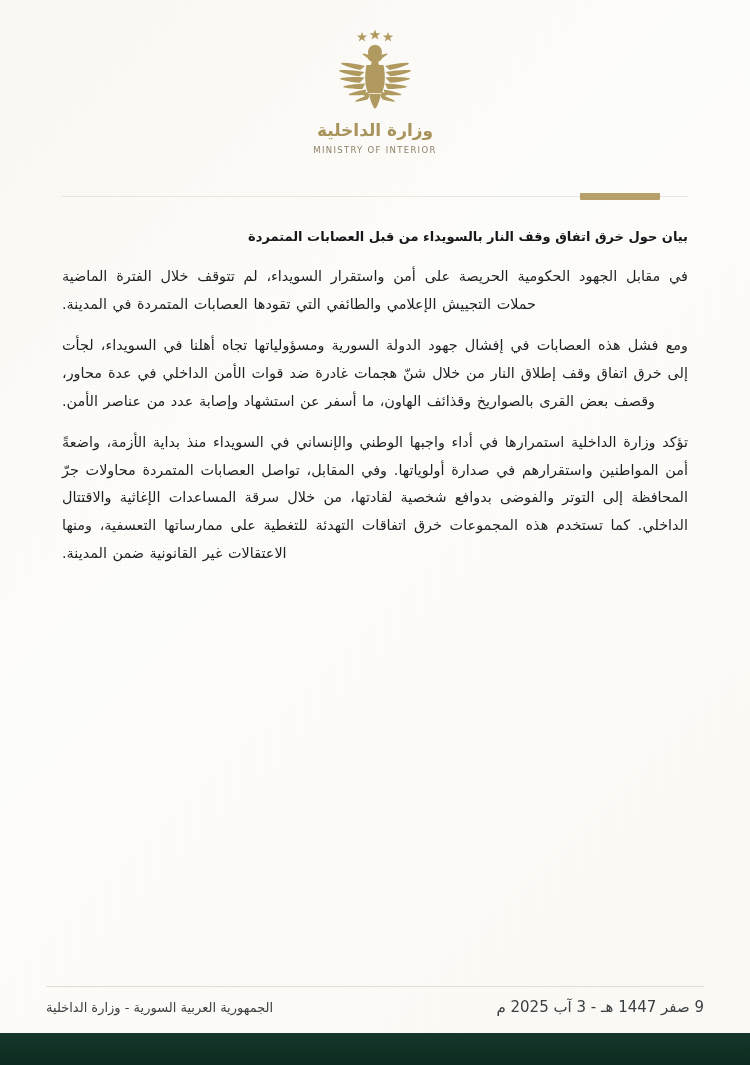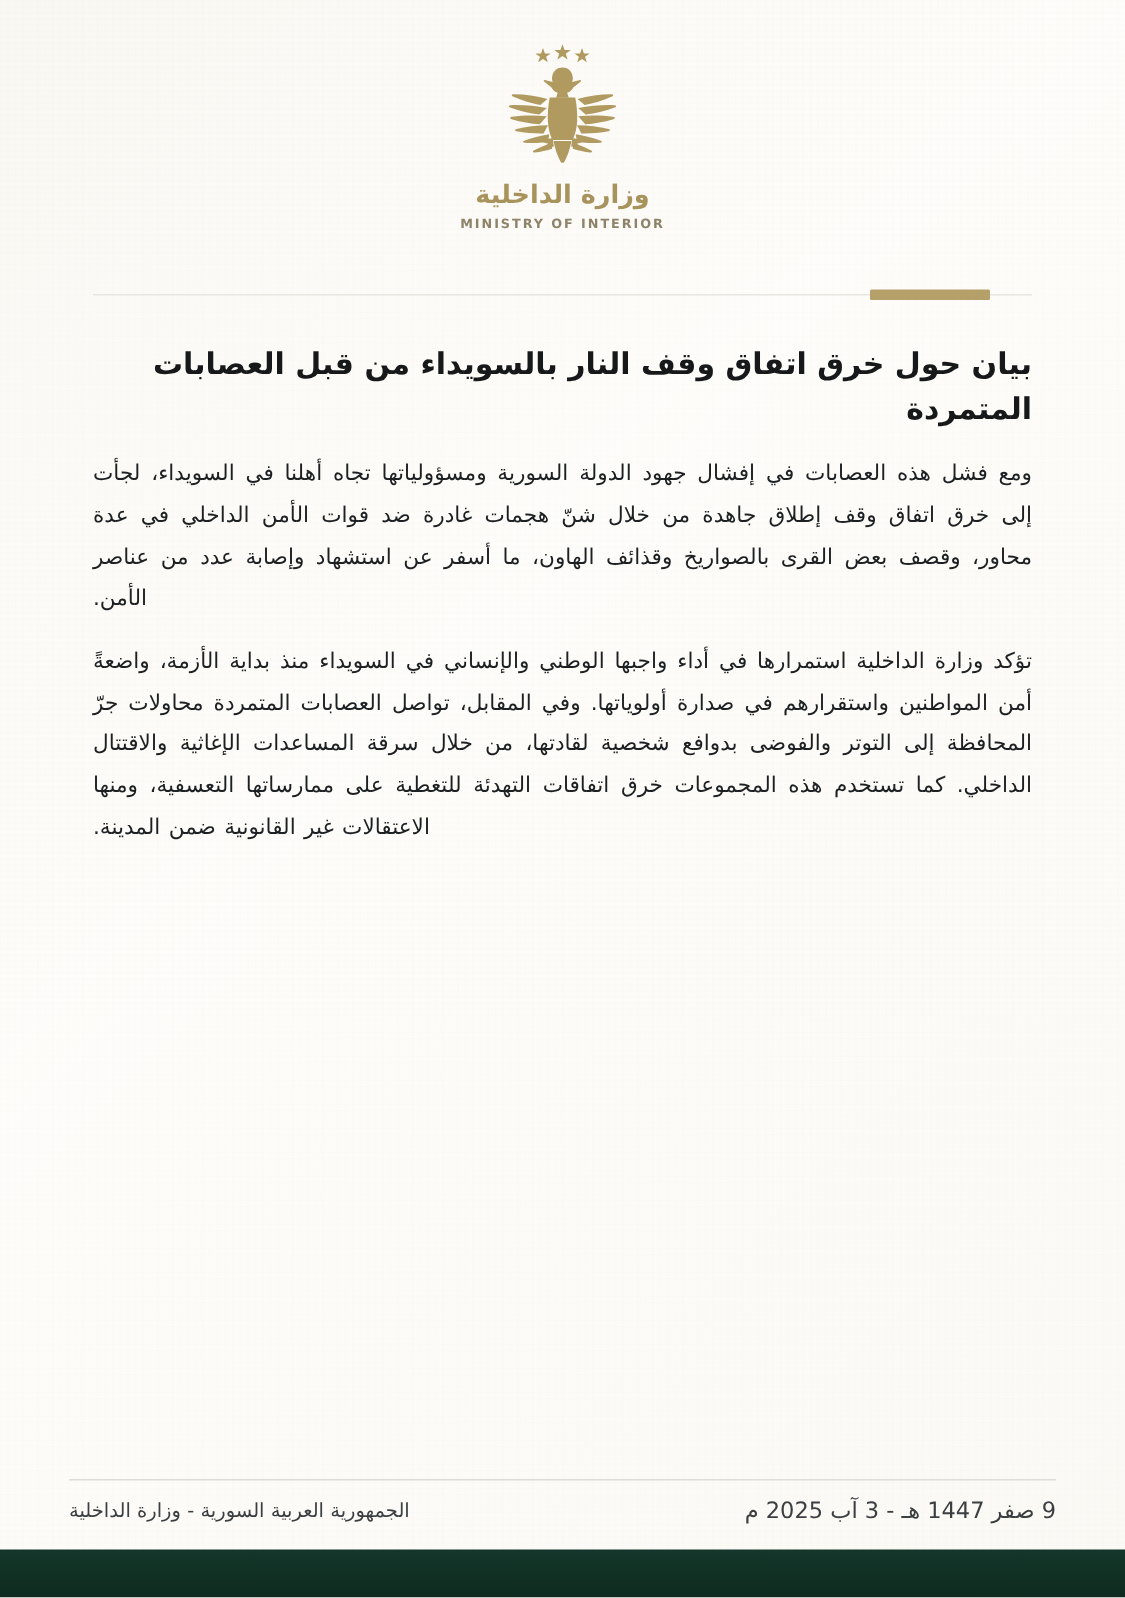--- a/index.html
+++ b/index.html
@@ -60,21 +60,21 @@
     font-size: 17px;
     font-weight: 700;
     color: #a8935c;
     letter-spacing: 1.5px;
     line-height: 1.2;
   }
 
   .ministry-en {
     margin-top: 5px;
     font-size: 8.5px;
-    font-weight: 700;
+    font-weight: 400;
     color: #8e8268;
     letter-spacing: 1.3px;
     direction: ltr;
   }
 
   
   .content {
     position: relative;
     z-index: 2;
     flex: 1 1 auto;
@@ -100,21 +100,21 @@
     top: 0;
     right: 28px;
     width: 80px;
     height: 7px;
     background: #b5a06a;
     border-radius: 1px;
   }
 
   .doc-title {
     margin-top: 26px;
-    font-size: 20px;
+    font-size: 13px;
     font-weight: 700;
     color: #16181a;
     text-align: right;
     line-height: 1.5;
     letter-spacing: -0.1px;
   }
 
   .paragraphs {
     margin-top: 16px;
   }
@@ -215,21 +215,22 @@
   <div class="content">
 
     <div class="rule-wrap">
       <div class="rule-thin"></div>
       <div class="rule-accent"></div>
     </div>
 
     <div class="doc-title">بيان حول خرق اتفاق وقف النار بالسويداء من قبل العصابات المتمردة</div>
 
     <div class="paragraphs">
-      <p class="para">ومع فشل هذه العصابات في إفشال جهود الدولة السورية ومسؤولياتها تجاه أهلنا في السويداء، لجأت إلى خرق اتفاق وقف إطلاق جاهدة من خلال شنّ هجمات غادرة ضد قوات الأمن الداخلي في عدة محاور، وقصف بعض القرى بالصواريخ وقذائف الهاون، ما أسفر عن استشهاد وإصابة عدد من عناصر الأمن.</p>
+      <p class="para">في مقابل الجهود الحكومية الحريصة على أمن واستقرار السويداء، لم تتوقف خلال الفترة الماضية حملات التجييش الإعلامي والطائفي التي تقودها العصابات المتمردة في المدينة.</p>
+      <p class="para">ومع فشل هذه العصابات في إفشال جهود الدولة السورية ومسؤولياتها تجاه أهلنا في السويداء، لجأت إلى خرق اتفاق وقف إطلاق النار من خلال شنّ هجمات غادرة ضد قوات الأمن الداخلي في عدة محاور، وقصف بعض القرى بالصواريخ وقذائف الهاون، ما أسفر عن استشهاد وإصابة عدد من عناصر الأمن.</p>
       <p class="para">تؤكد وزارة الداخلية استمرارها في أداء واجبها الوطني والإنساني في السويداء منذ بداية الأزمة، واضعةً أمن المواطنين واستقرارهم في صدارة أولوياتها. وفي المقابل، تواصل العصابات المتمردة محاولات جرّ المحافظة إلى التوتر والفوضى بدوافع شخصية لقادتها، من خلال سرقة المساعدات الإغاثية والاقتتال الداخلي. كما تستخدم هذه المجموعات خرق اتفاقات التهدئة للتغطية على ممارساتها التعسفية، ومنها الاعتقالات غير القانونية ضمن المدينة.</p>
     </div>
 
   </div>
 
   <div class="footer">
     <div class="footer-rule"></div>
     <div class="footer-row">
       <div class="footer-date">9 صفر 1447 هـ  -  3 آب 2025 م</div>
       <div class="footer-text">الجمهورية العربية السورية - وزارة الداخلية</div>

